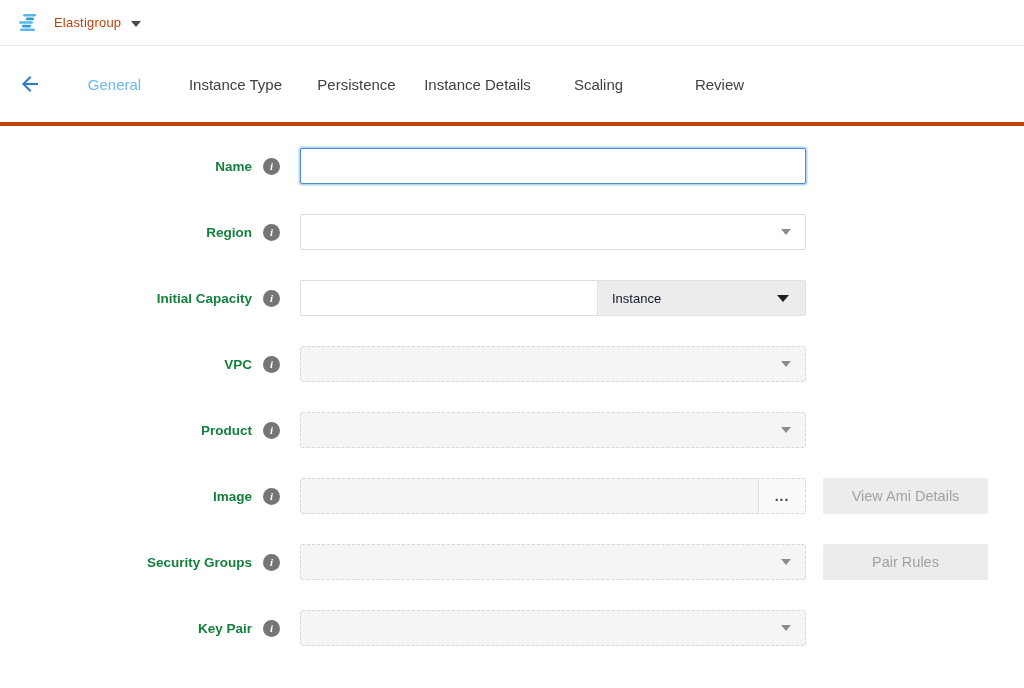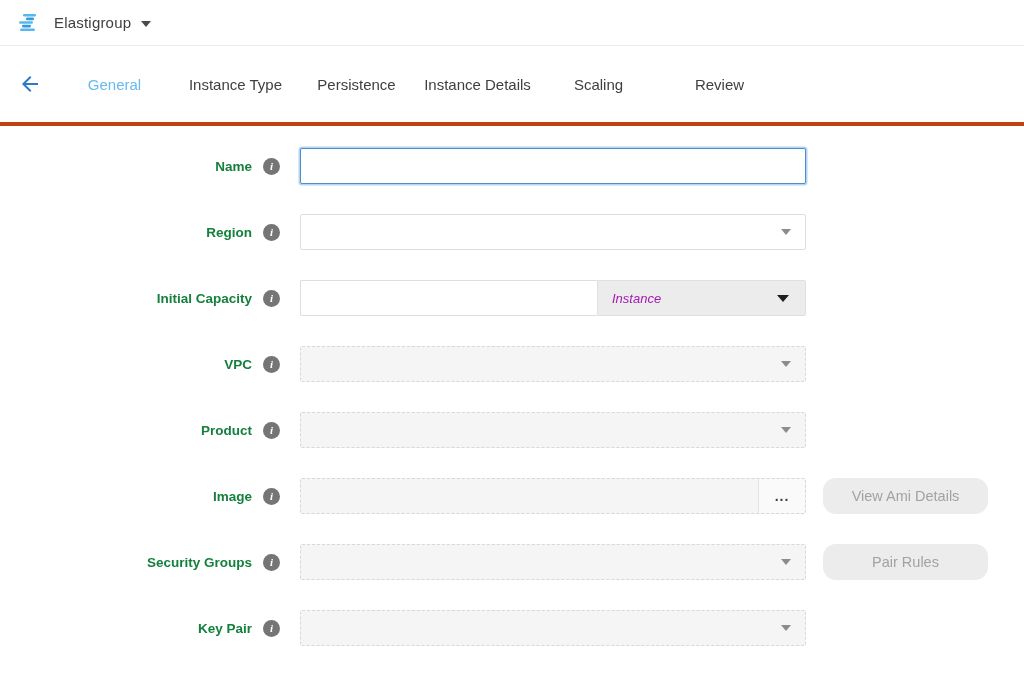--- a/index.html
+++ b/index.html
@@ -3,21 +3,21 @@
 <meta charset="utf-8">
 <style>
   * { margin: 0; padding: 0; box-sizing: border-box; }
   html, body { width: 1024px; height: 688px; background: #fff; overflow: hidden;
     font-family: "Liberation Sans", "DejaVu Sans", sans-serif; }
 
   
   .app-header { height: 46px; display: flex; align-items: center; padding: 0 16px;
     border-bottom: 1px solid #ebebeb; background: #fff; }
   .logo { width: 26px; height: 26px; margin-right: 12px; }
-  .app-title { font-size: 15px; color: #404040; letter-spacing: .2px; }
+  .app-title { font-size: 13px; color: #c2410c; letter-spacing: .2px; }
   .hdr-caret { width: 0; height: 0; border-left: 5px solid transparent; border-right: 5px solid transparent;
     border-top: 6px solid #4a4a4a; margin-left: 10px; margin-top: 2px; }
 
   
   .tab-bar { height: 80px; display: flex; align-items: center; border-bottom: 4px solid #c2410c; background: #fff; }
   .back-btn { width: 24px; height: 24px; margin-left: 18px; cursor: pointer; flex: 0 0 auto; }
   .tabs { display: flex; margin-left: 12px; }
   .tab { width: 121px; text-align: center; font-size: 15px; color: #3f3f3f; cursor: pointer; white-space: nowrap; }
   .tab.active { color: #66b9f1; }
 
@@ -38,33 +38,33 @@
     display: flex; align-items: center; justify-content: flex-end; padding-right: 14px; cursor: pointer; }
   .select.disabled { border: 1px dashed #d8d8d8; background: #f5f5f5; cursor: default; }
   .caret { width: 0; height: 0; border-left: 5px solid transparent; border-right: 5px solid transparent;
     border-top: 6px solid #8c8c8c; }
 
   
   .cap-input { width: 297px; height: 100%; border: 1px solid #dedede; border-right: none; border-radius: 2px 0 0 2px;
     padding: 0 10px; font-size: 14px; color: #333; outline: none; background: #fff; }
   .unit-select { width: 209px; height: 100%; background: #ececec; border: 1px solid #e0e0e0; border-radius: 0 2px 2px 0;
     display: flex; align-items: center; padding: 0 16px 0 14px; cursor: pointer; }
-  .unit-label { font-size: 13px; color: #a21caf; flex: 1; font-style: italic; }
+  .unit-label { font-size: 13px; color: #0f172a; flex: 1; }
   .caret-dark { width: 0; height: 0; border-left: 6px solid transparent; border-right: 6px solid transparent;
     border-top: 7px solid #1f1f1f; }
 
   
   .image-box { width: 100%; height: 100%; border: 1px dashed #d8d8d8; border-radius: 2px; background: #f5f5f5;
     display: flex; }
   .image-value { flex: 1; }
   .ellipsis-btn { width: 47px; border-left: 1px solid #e2e2e2; background: #fafafa;
     display: flex; align-items: center; justify-content: center; font-size: 14px; font-weight: bold;
     color: #3f3f3f; letter-spacing: 1px; cursor: pointer; }
 
-  .side-btn { margin-left: 17px; width: 165px; height: 36px; background: #ececec; border: none; border-radius: 13px;
+  .side-btn { margin-left: 17px; width: 165px; height: 36px; background: #ececec; border: none; border-radius: 1px;
     color: #a2a2a2; font-size: 14.5px; font-family: inherit; cursor: default; flex: 0 0 auto; }
 </style>
 </head>
 <body>
 
 <div class="app-header">
   <svg class="logo" viewBox="0 0 26 26">
     <rect x="7" y="4" width="13" height="2.6" rx="1.3" fill="#5ab6ee"></rect>
     <rect x="10" y="7.6" width="8" height="2.6" rx="1.3" fill="#2f9ce0"></rect>
     <rect x="3" y="11.2" width="14" height="2.6" rx="1.3" fill="#5ab6ee"></rect>

